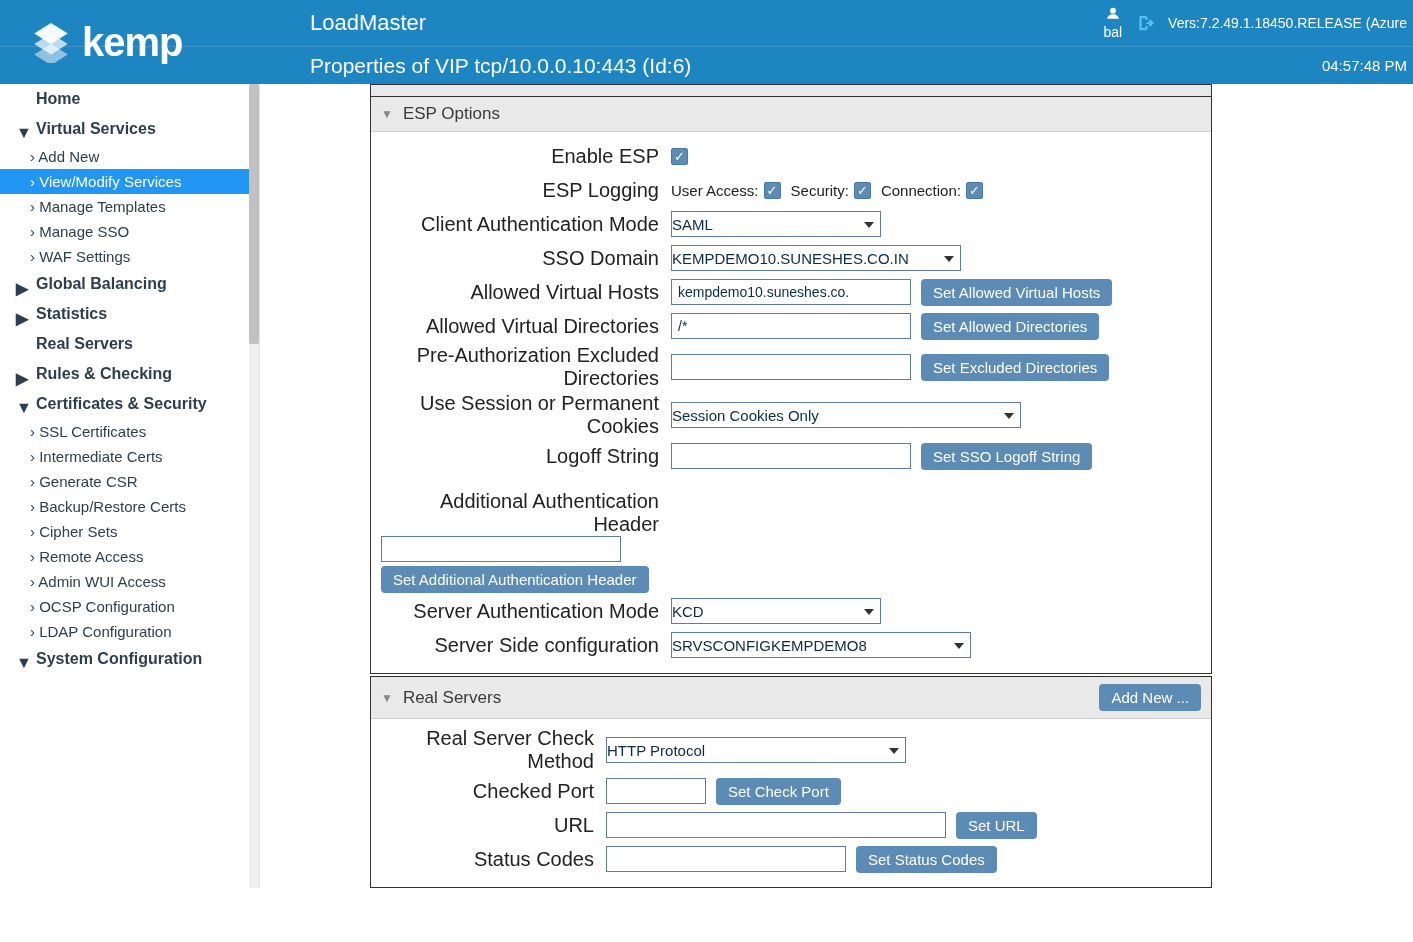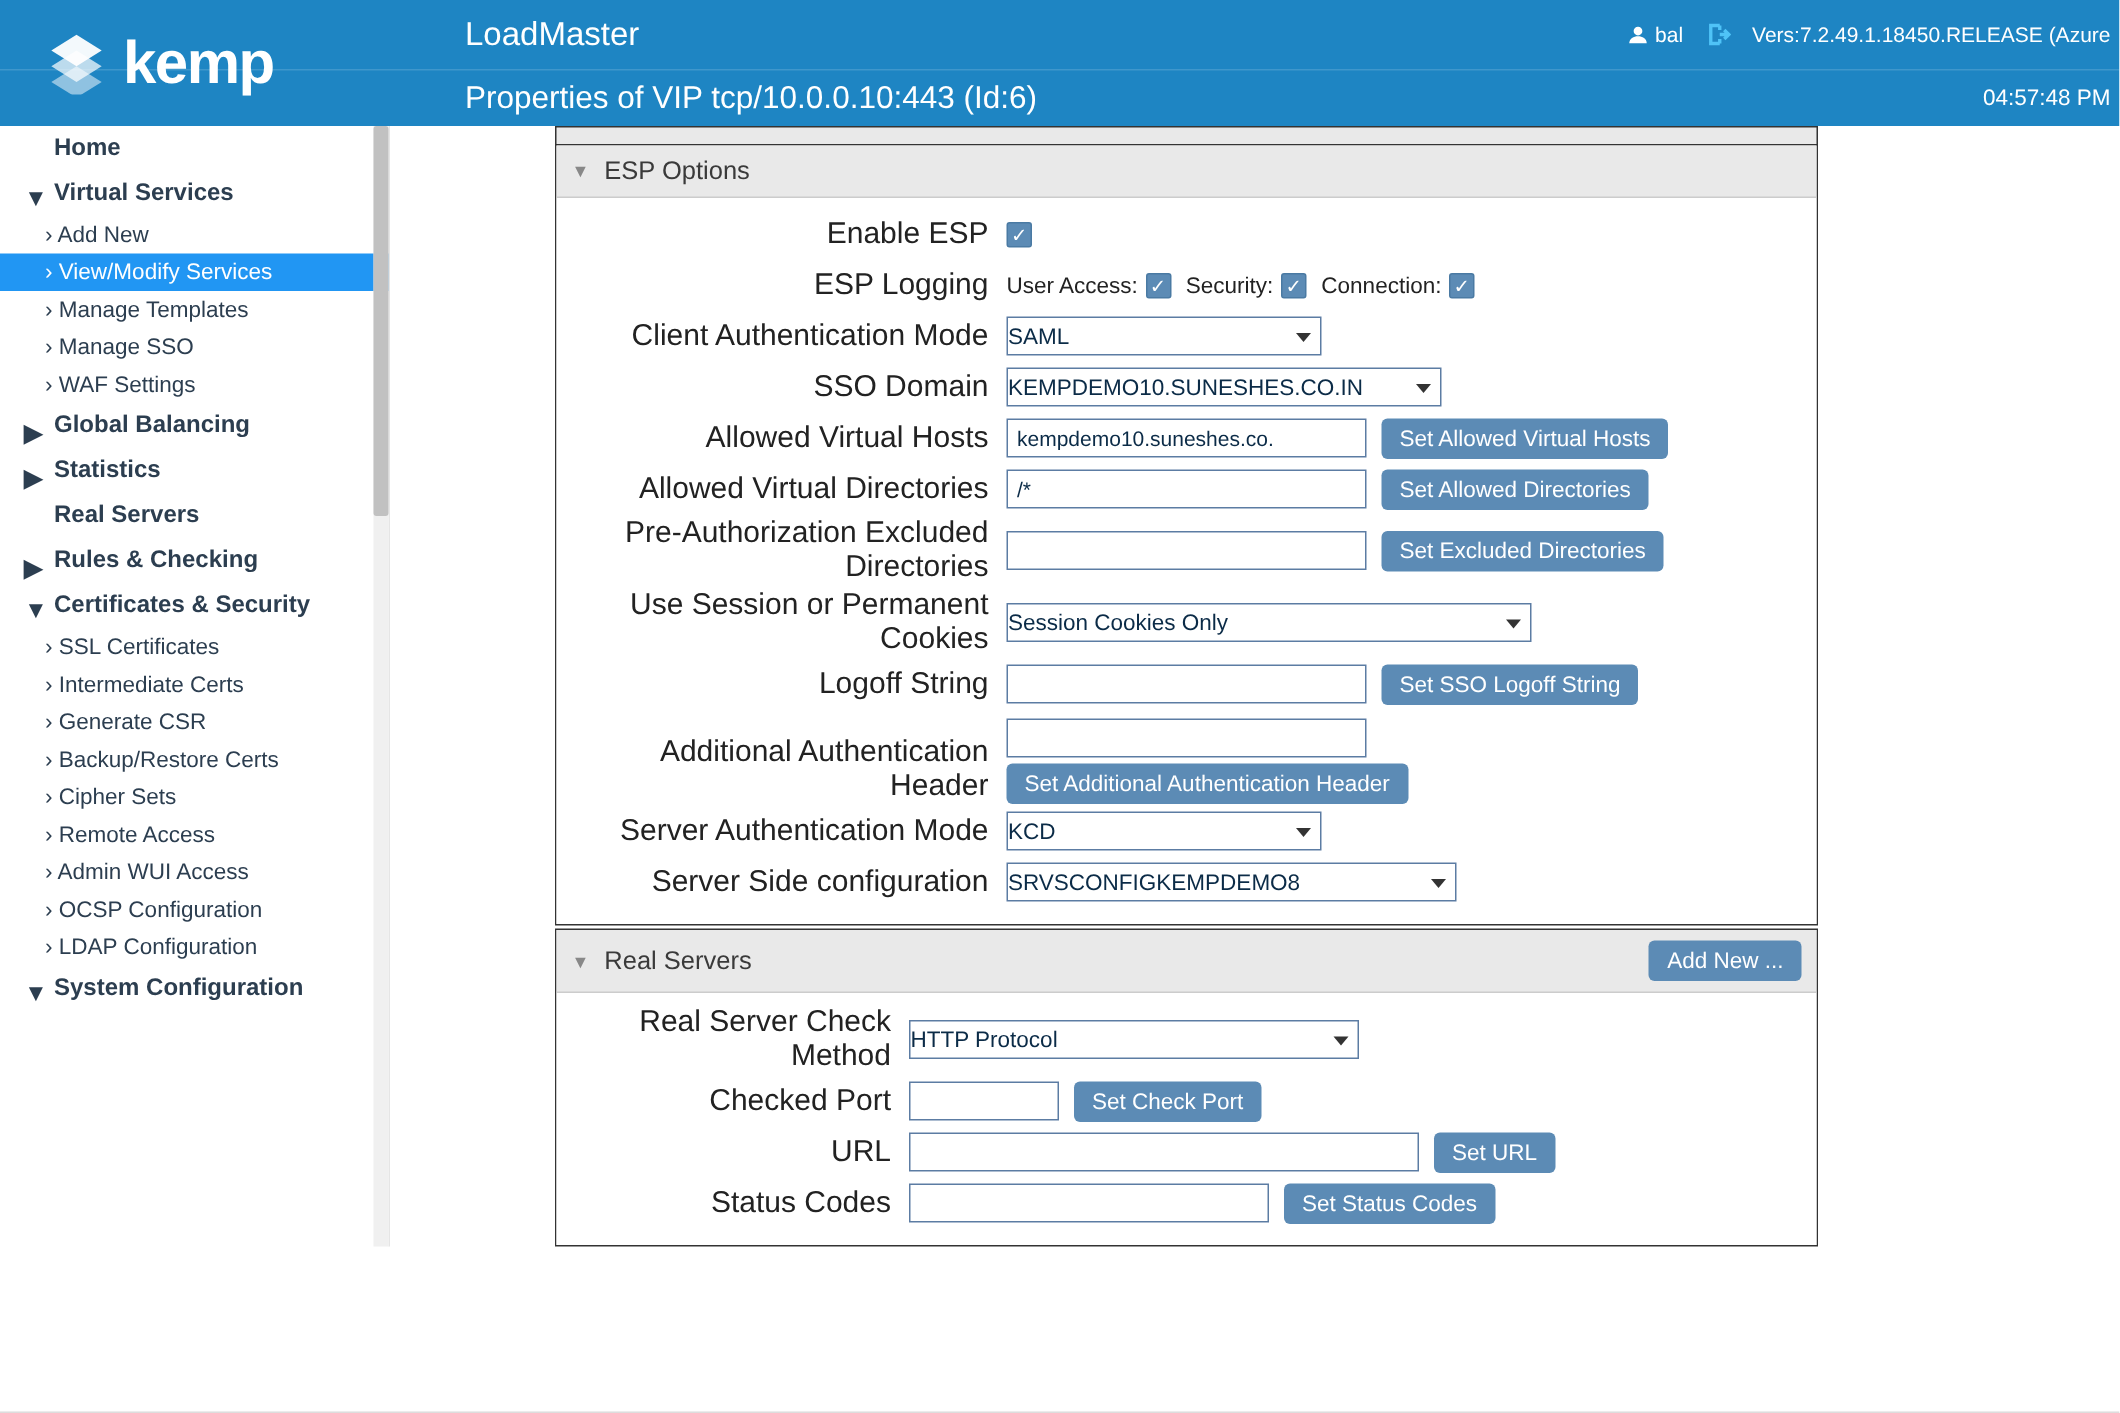--- a/index.html
+++ b/index.html
@@ -33,21 +33,21 @@
   
   
   .panel-container { margin: 0 auto 0 110px; width: 842px; }
   .panel { border: 1px solid #333; margin-top: 0; }
   .panel + .panel { margin-top: 2px;}
   .panel-header { background:#e9e9e9; padding: 7px 10px; font-size: 17px; color:#3a3a3a; font-weight:500; display:flex; align-items:center; border-bottom:1px solid #ccc;}
   .panel-header .tri { margin-right:10px; color:#888; font-size:12px;}
   .panel-header .hdr-btn { margin-left:auto;}
   .panel-body { padding: 6px 10px 10px 10px; background:#fff;}
   .form-row { display:flex; align-items:center; min-height:32px; margin:2px 0;}
-  .form-row.tall { align-items:flex-end; min-height:auto;}
+  .form-row.tall { align-items:flex-start; min-height:auto;flex-direction:column;}
   .form-label { width: 290px; text-align:right; padding-right:12px; font-size:20px; color:#222;}
   .form-ctrl { flex:1; display:flex; align-items:center; gap:10px; flex-wrap:wrap;}
   .kcheck { width:17px; height:17px; border:1px solid #4a7aa3; background:#5c8bb5; display:inline-flex; align-items:center; justify-content:center; color:#fff; font-size:13px; border-radius:2px;}
   .kselect { border:1px solid #5c7ca3; background:#fff; height:26px; padding:2px 22px 2px 0; font-size:15px; color:#0b2b47; appearance:none; -webkit-appearance:none; position:relative;}
   .sel-wrap { position:relative; display:inline-block;}
   .sel-wrap::after { content:""; position:absolute; right:7px; top:11px; border-left:5px solid transparent; border-right:5px solid transparent; border-top:6px solid #333; pointer-events:none;}
   .kinput { border:1px solid #5c7ca3; background:#fff; height:26px; padding:2px 6px; font-size:14px; color:#0b2b47;}
   .kbtn { background:#5c8bb5; color:#fff; border:none; border-radius:4px; padding:4px 12px; font-size:15px; cursor:pointer; height:27px;}
   .cb-label { font-size:15px; color:#222; display:inline-flex; align-items:center; gap:5px;}
   
@@ -70,21 +70,21 @@
       <svg class="logo-mark" viewBox="0 0 40 40">
         <polygon points="20,2 36,12 20,22 4,12" fill="#fff" opacity="0.95"></polygon>
         <polygon points="20,12 36,22 20,32 4,22" fill="#fff" opacity="0.7"></polygon>
         <polygon points="20,22 36,32 20,42 4,32" fill="#fff" opacity="0.5"></polygon>
       </svg>
       <span class="logo-text">kemp</span>
     </div>
   </div>
   <div class="brand-title">LoadMaster</div>
   <div class="topbar-right">
-    <span style="display:flex;align-items:center;gap:4px;">
+    <span style="display:flex;align-items:center;gap:4px;flex-direction:column;">
       <svg width="14" height="14" viewBox="0 0 24 24" fill="#fff">
           <circle cx="12" cy="8" r="5"></circle>
           <path d="M2 22c0-5 5-8 10-8s10 3 10 8"></path>
         </svg>
       <span>bal</span>
     </span>
     <svg width="18" height="18" viewBox="0 0 24 24" fill="none" stroke="#4fc3f7" stroke-width="3">
         <path d="M14 4v4M14 20v-4M14 4H6v16h8M14 12h8M18 8l4 4-4 4"></path>
       </svg>
     <span>Vers:7.2.49.1.18450.RELEASE (Azure</span>

